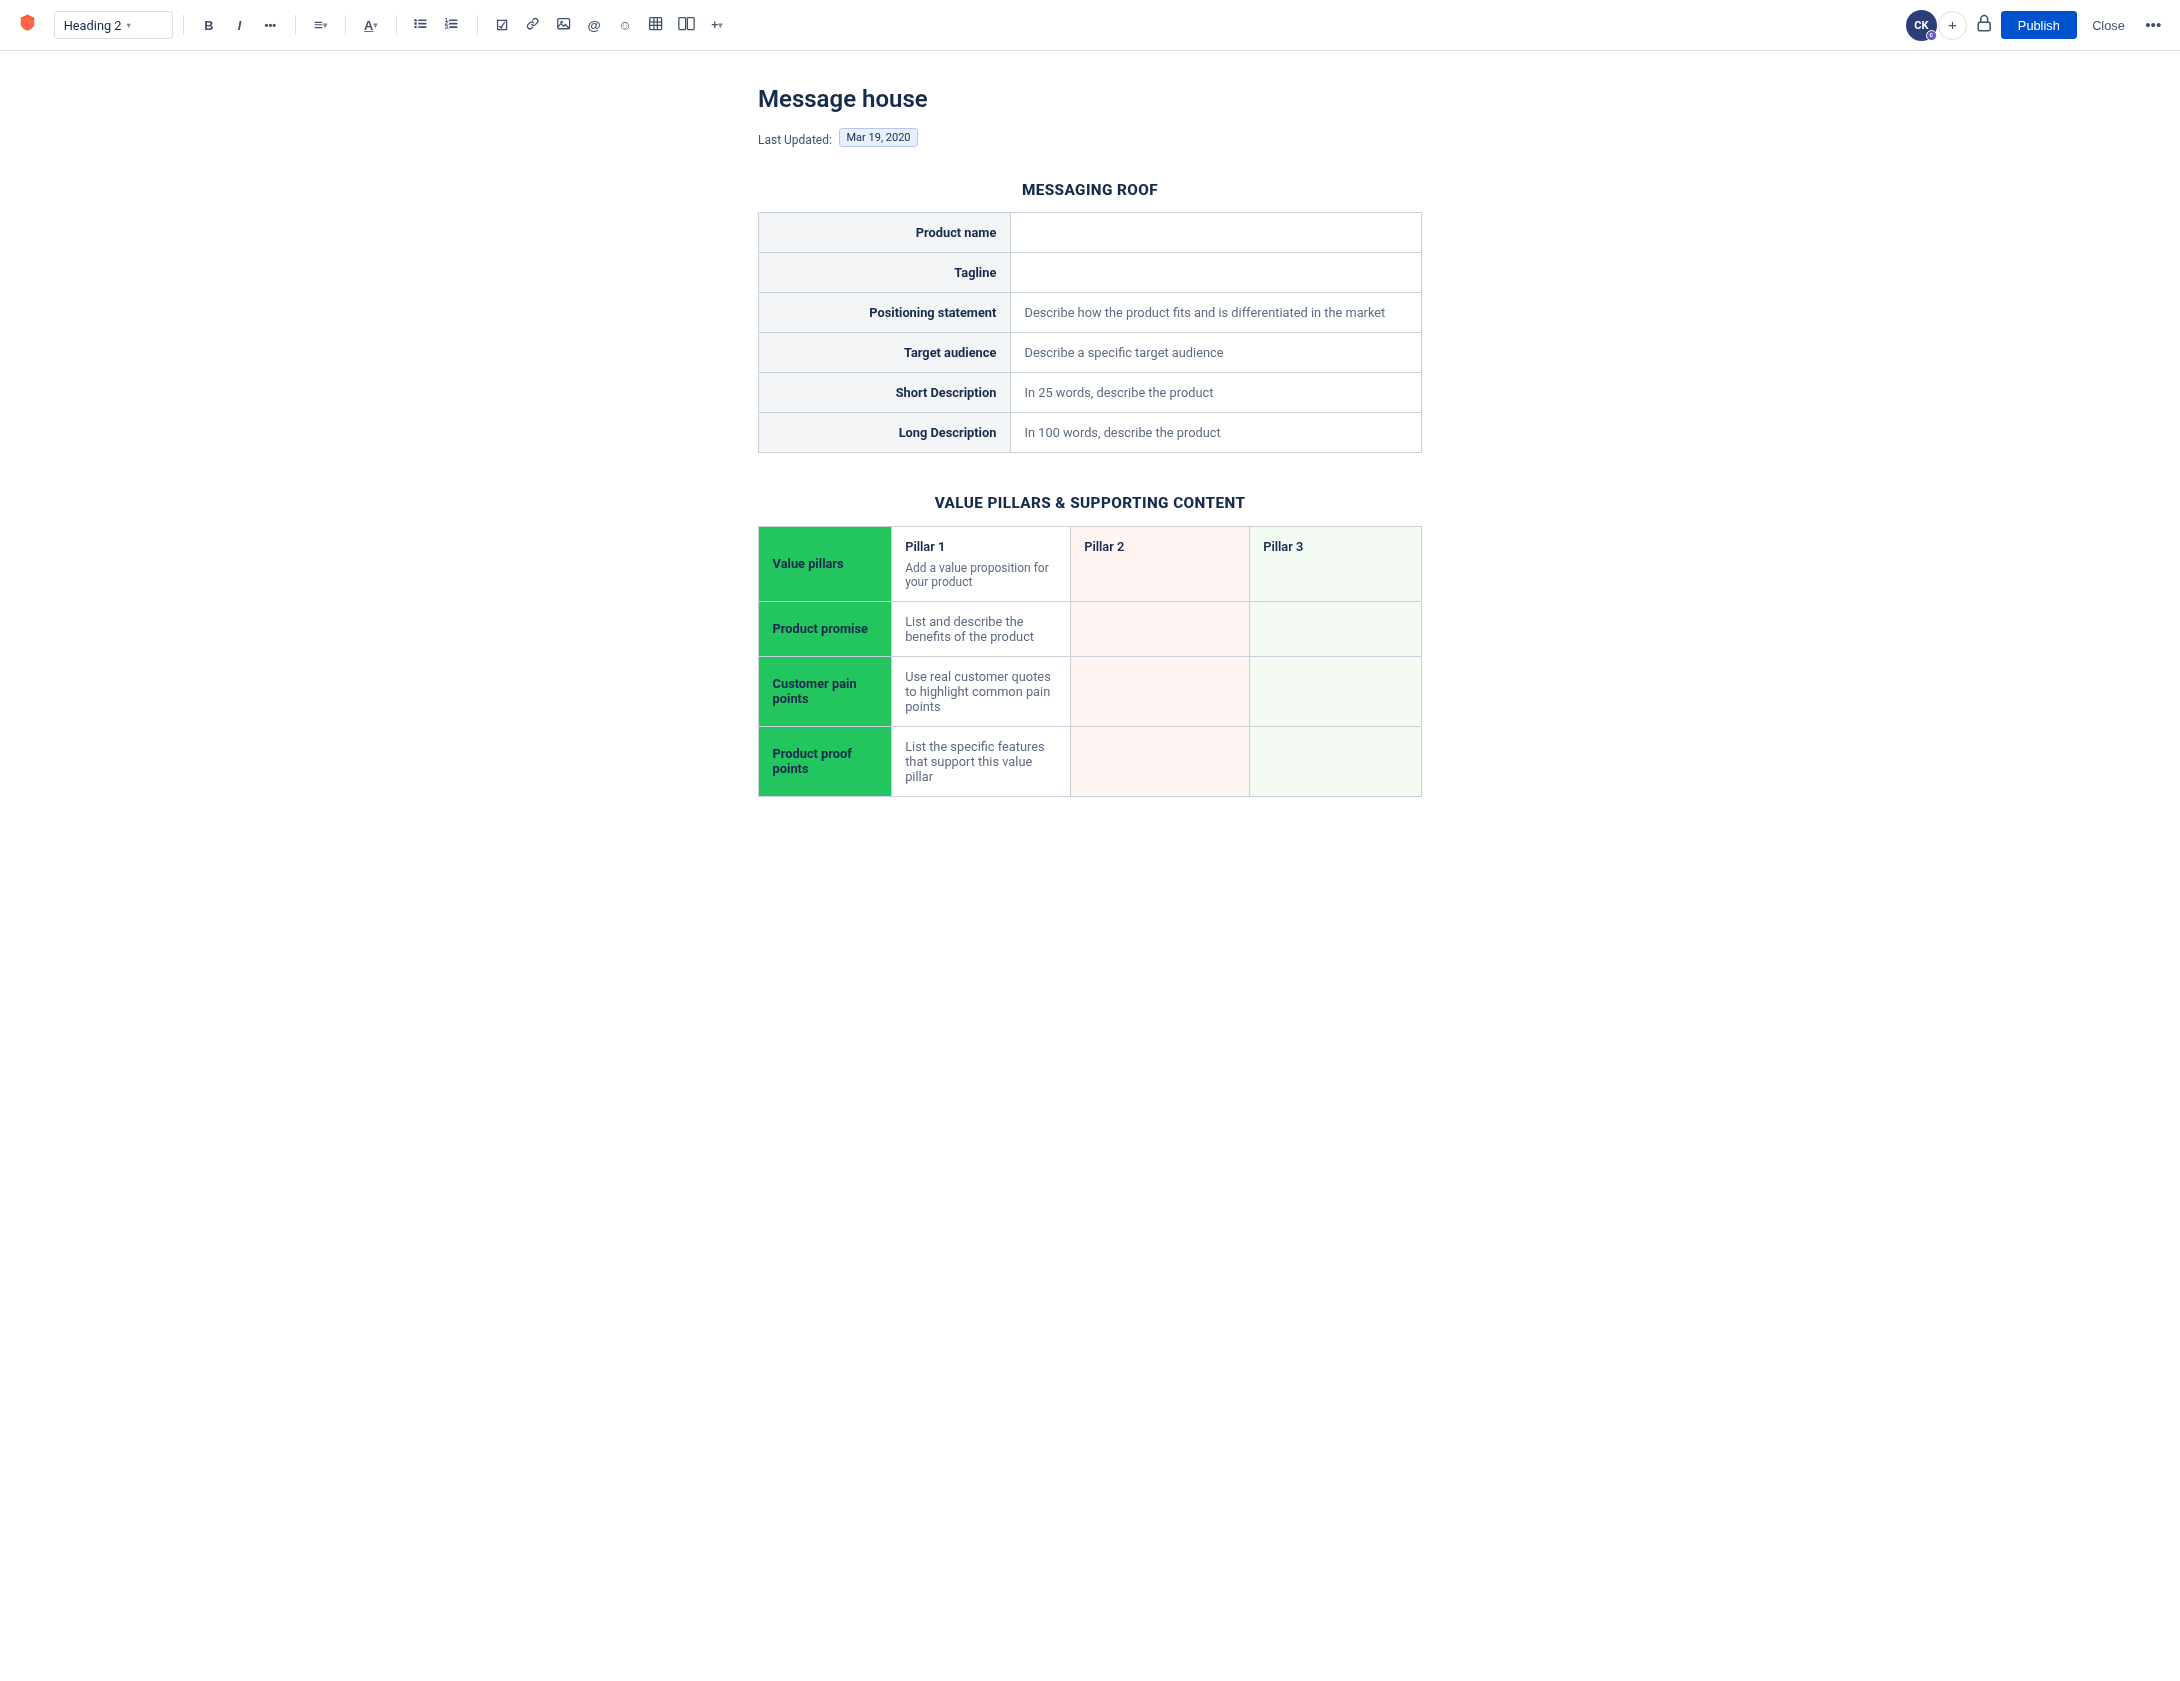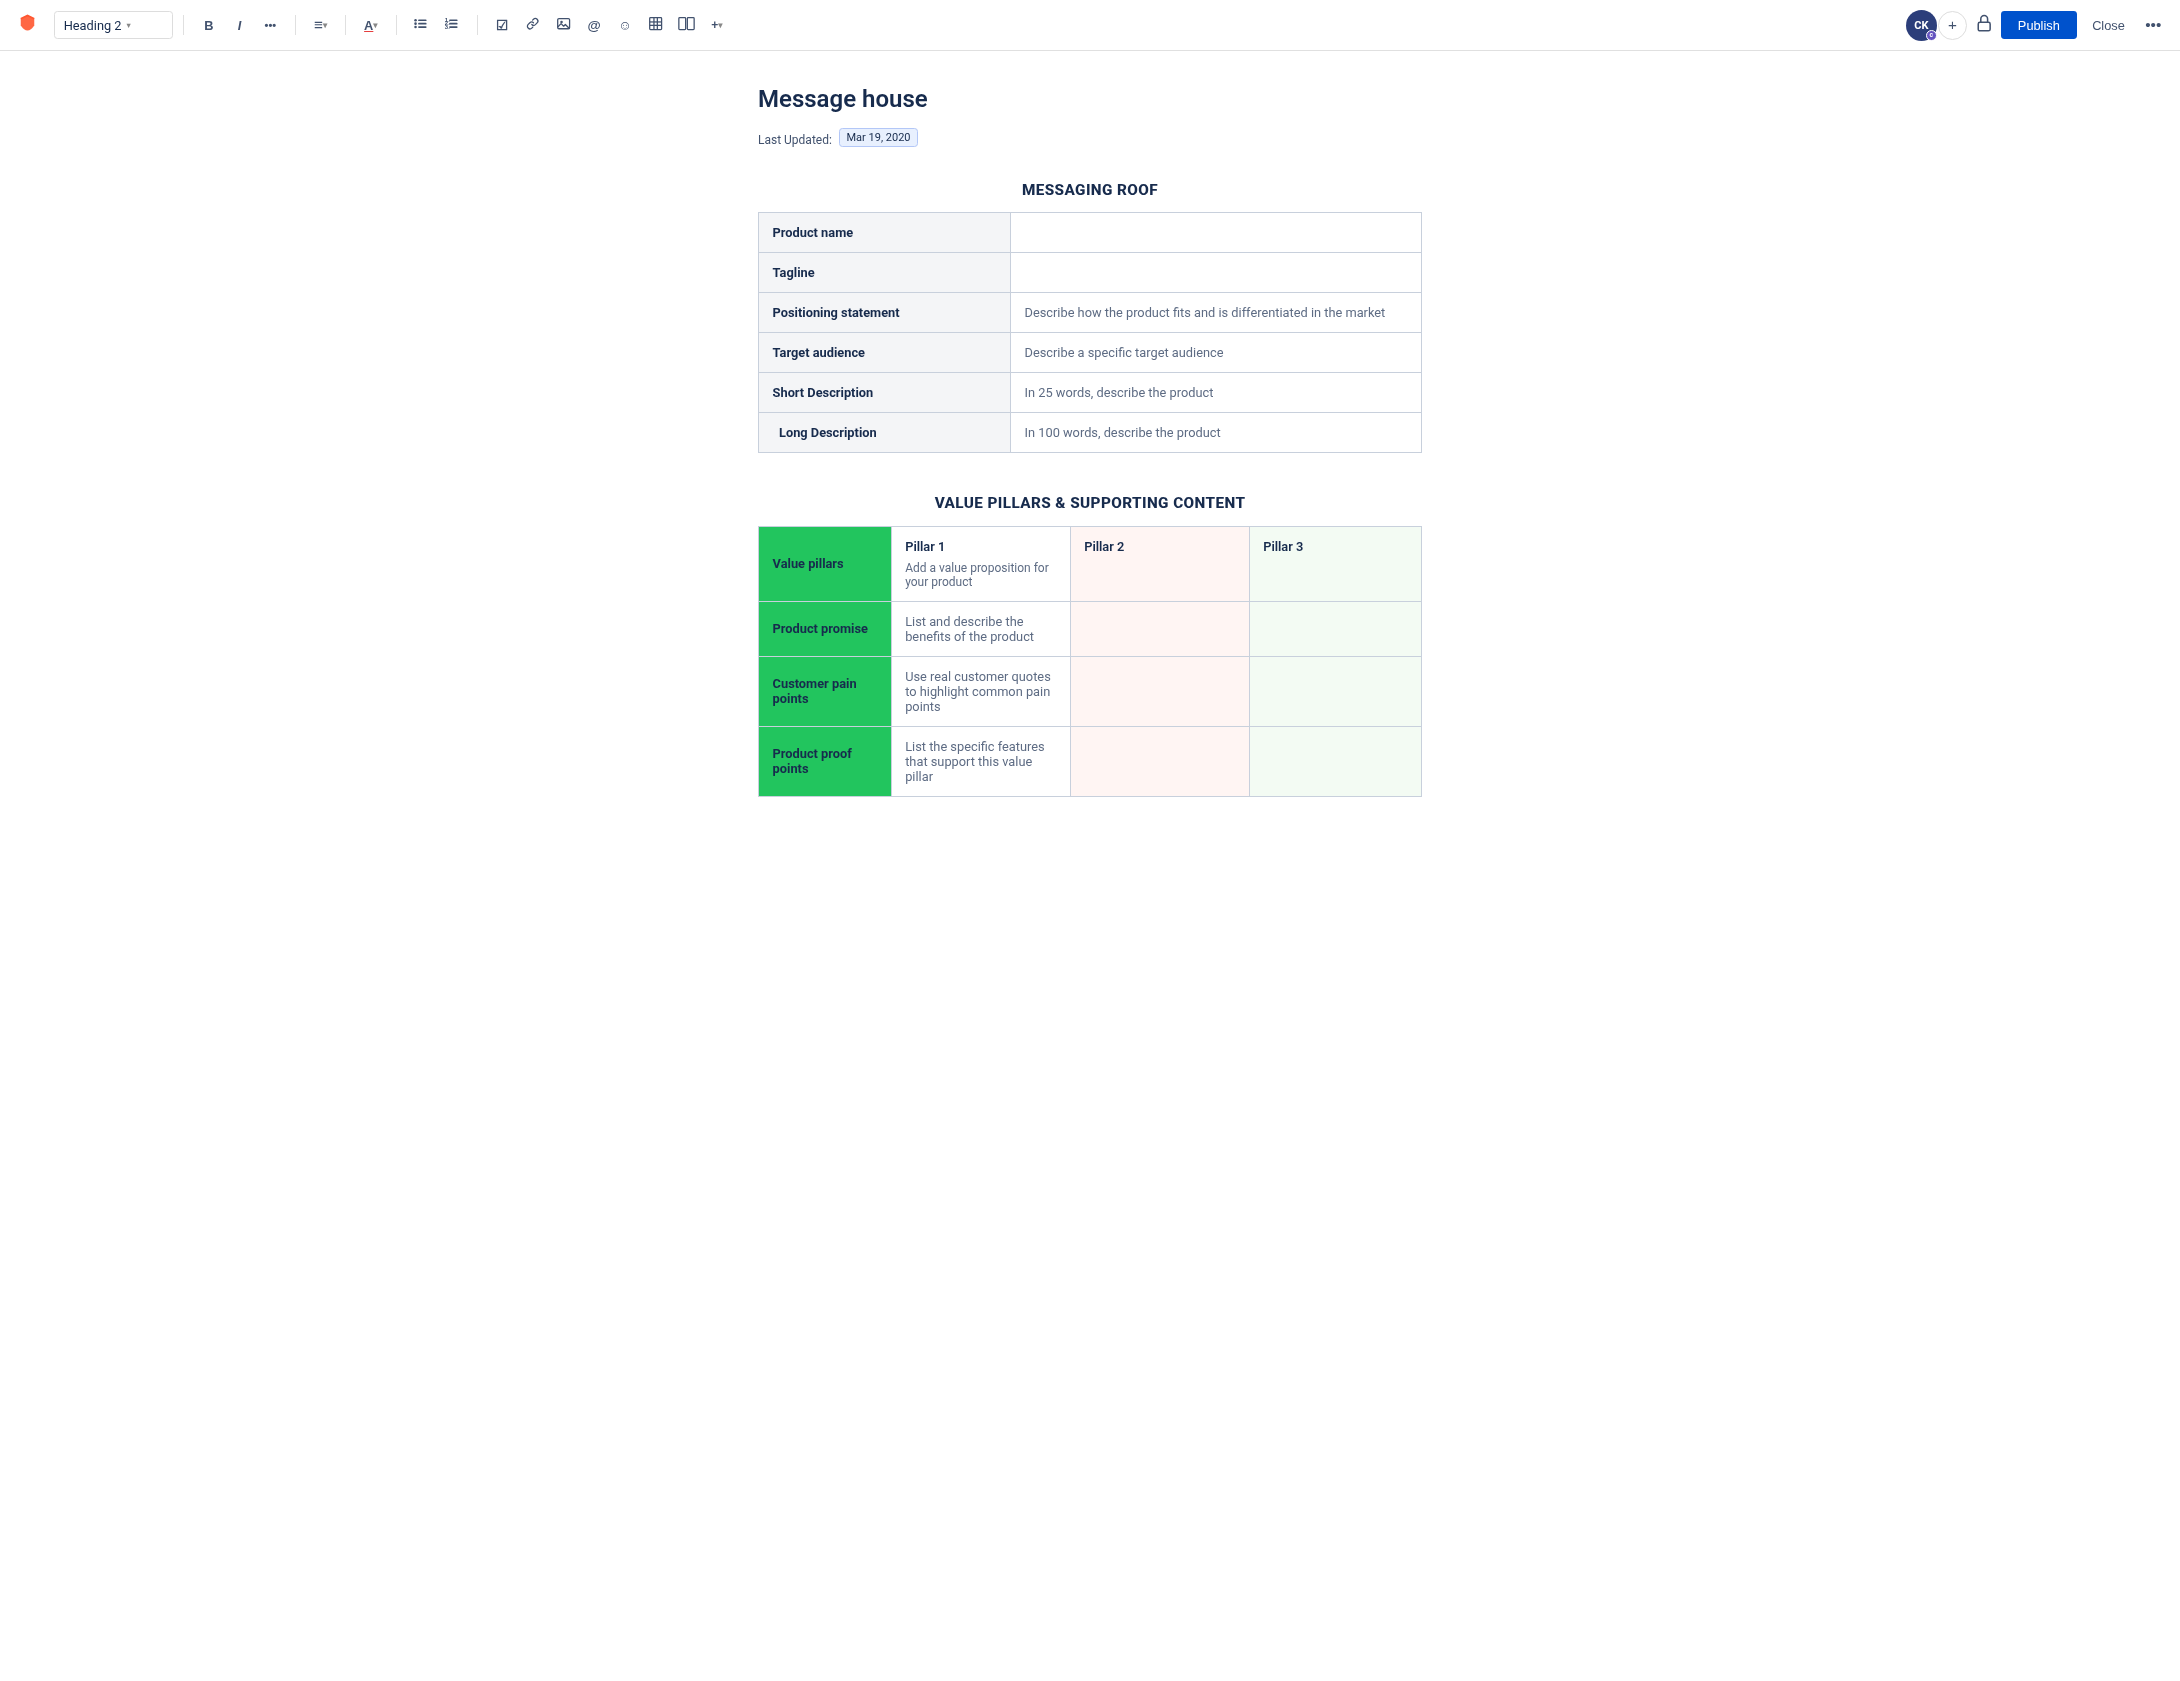--- a/index.html
+++ b/index.html
@@ -167,20 +167,21 @@
       border: 0.9px solid #c8d0dc;
       padding: 12px 13.6px;
       font-size: 12.8px;
       vertical-align: middle;
     }
     .roof-table td:first-child {
       background: #f4f5f7;
       font-weight: 700;
       color: #172b4d;
       width: 38%;
+      text-align: right;
     }
     .roof-table td:last-child {
       color: #5e6c84;
     }
 
     
     .pillars-table {
       width: 100%;
       border-collapse: collapse;
     }

